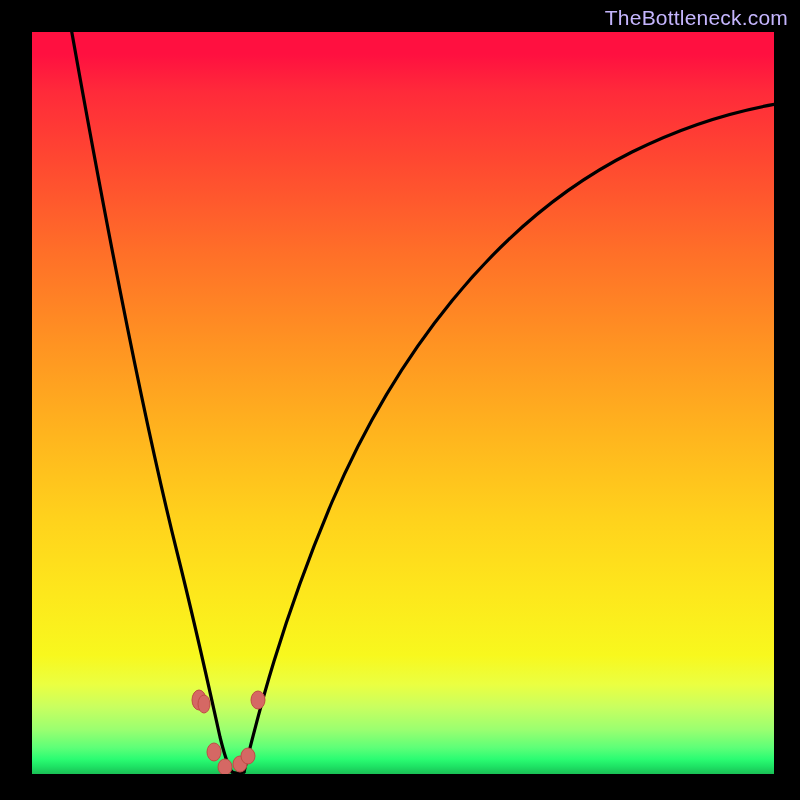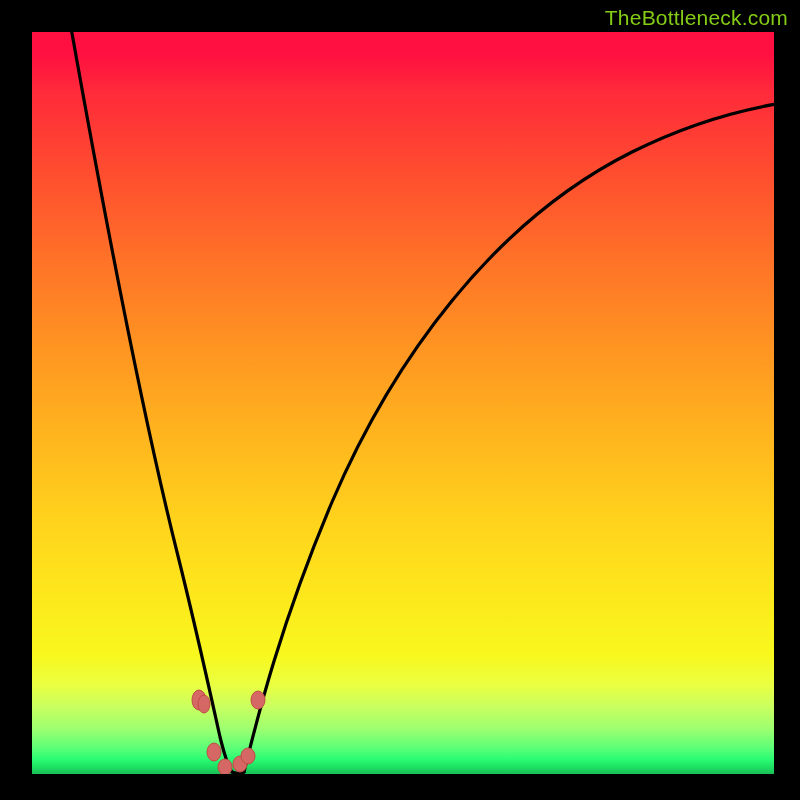--- a/index.html
+++ b/index.html
@@ -58,21 +58,21 @@
     position: absolute;
     left: 0;
     top: 0;
     width: 100%;
     height: 100%;
   }
   .watermark {
     position: absolute;
     top: 6px;
     right: 12px;
-    color: #84cc16;
+    color: #c4b5fd;
     font-size: 21px;
     font-weight: 500;
     letter-spacing: 0.2px;
   }
 </style>
 </head>
 <body>
 
 <div class="frame">
 

